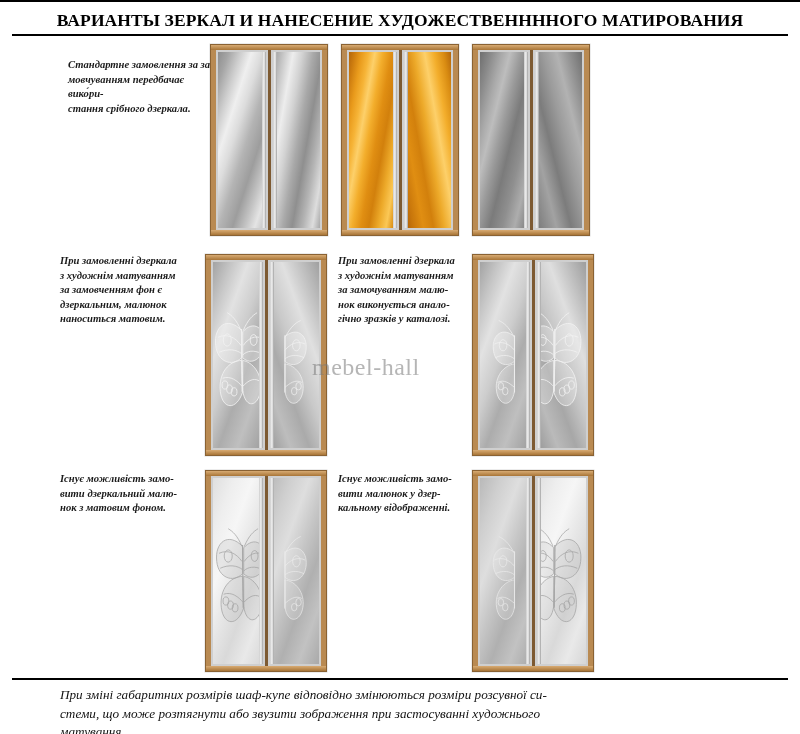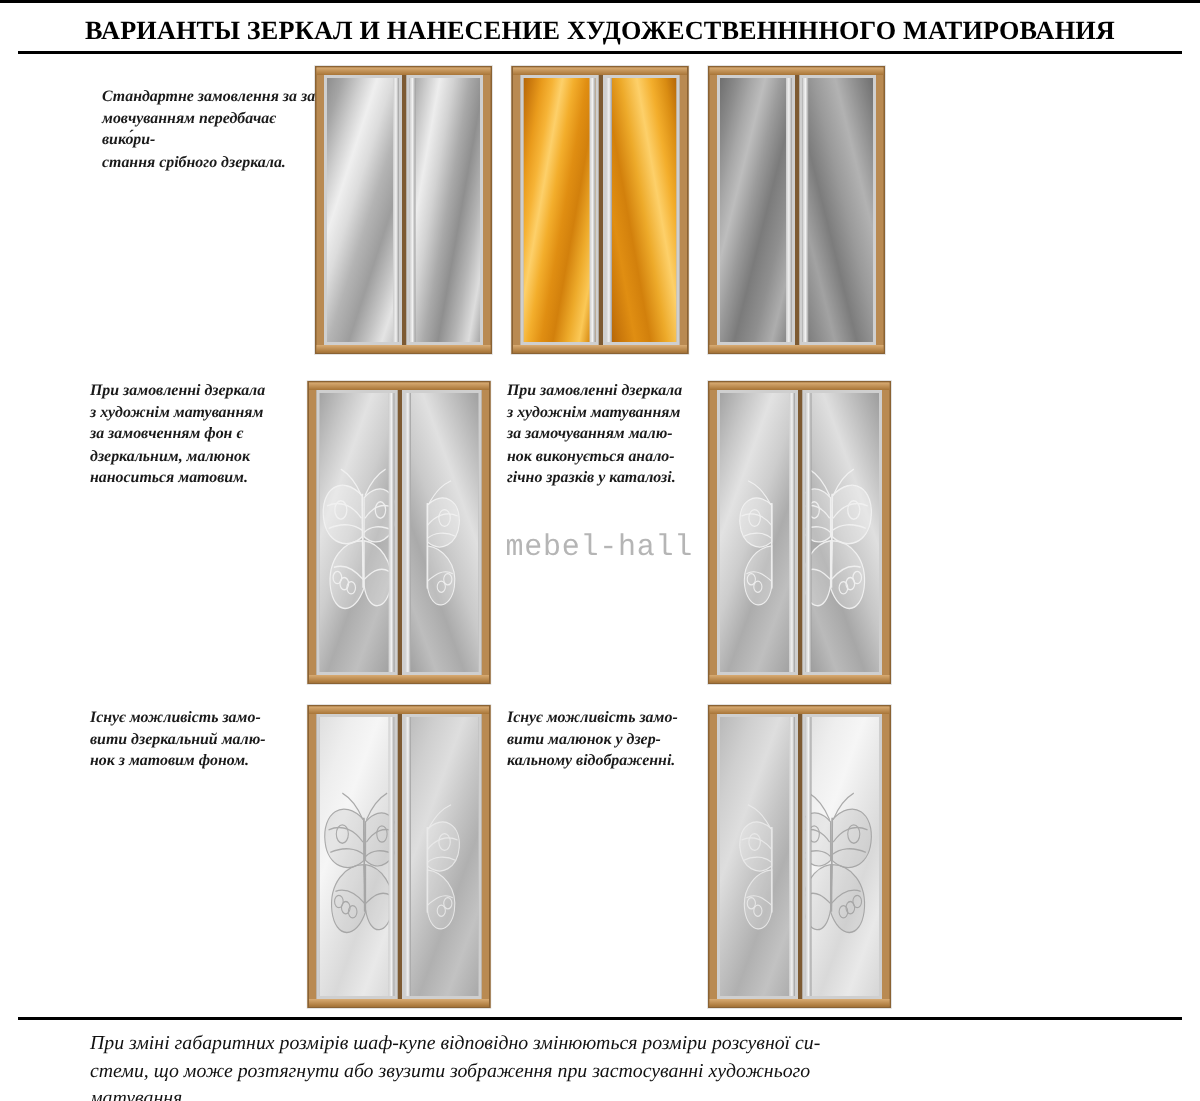--- a/index.html
+++ b/index.html
@@ -158,24 +158,24 @@
   }
   .handle.right { right: 0; }
   .handle.left { left: 0; }
 
   .butterfly {
     position: absolute;
     pointer-events: none;
   }
   .watermark {
     position: absolute;
-    left: 337px;
+    left: 312px;
     top: 352px;
-    font-family: Liberation Mono, monospace;
-    font-size: 20px;
+    font-family: Liberation Serif, serif;
+    font-size: 24px;
     color: rgba(120,120,120,0.55);
     letter-spacing: 0.5px;
     font-weight: 400;
   }
 </style>
 </head>
 <body>
 
 <div class="page">
 

